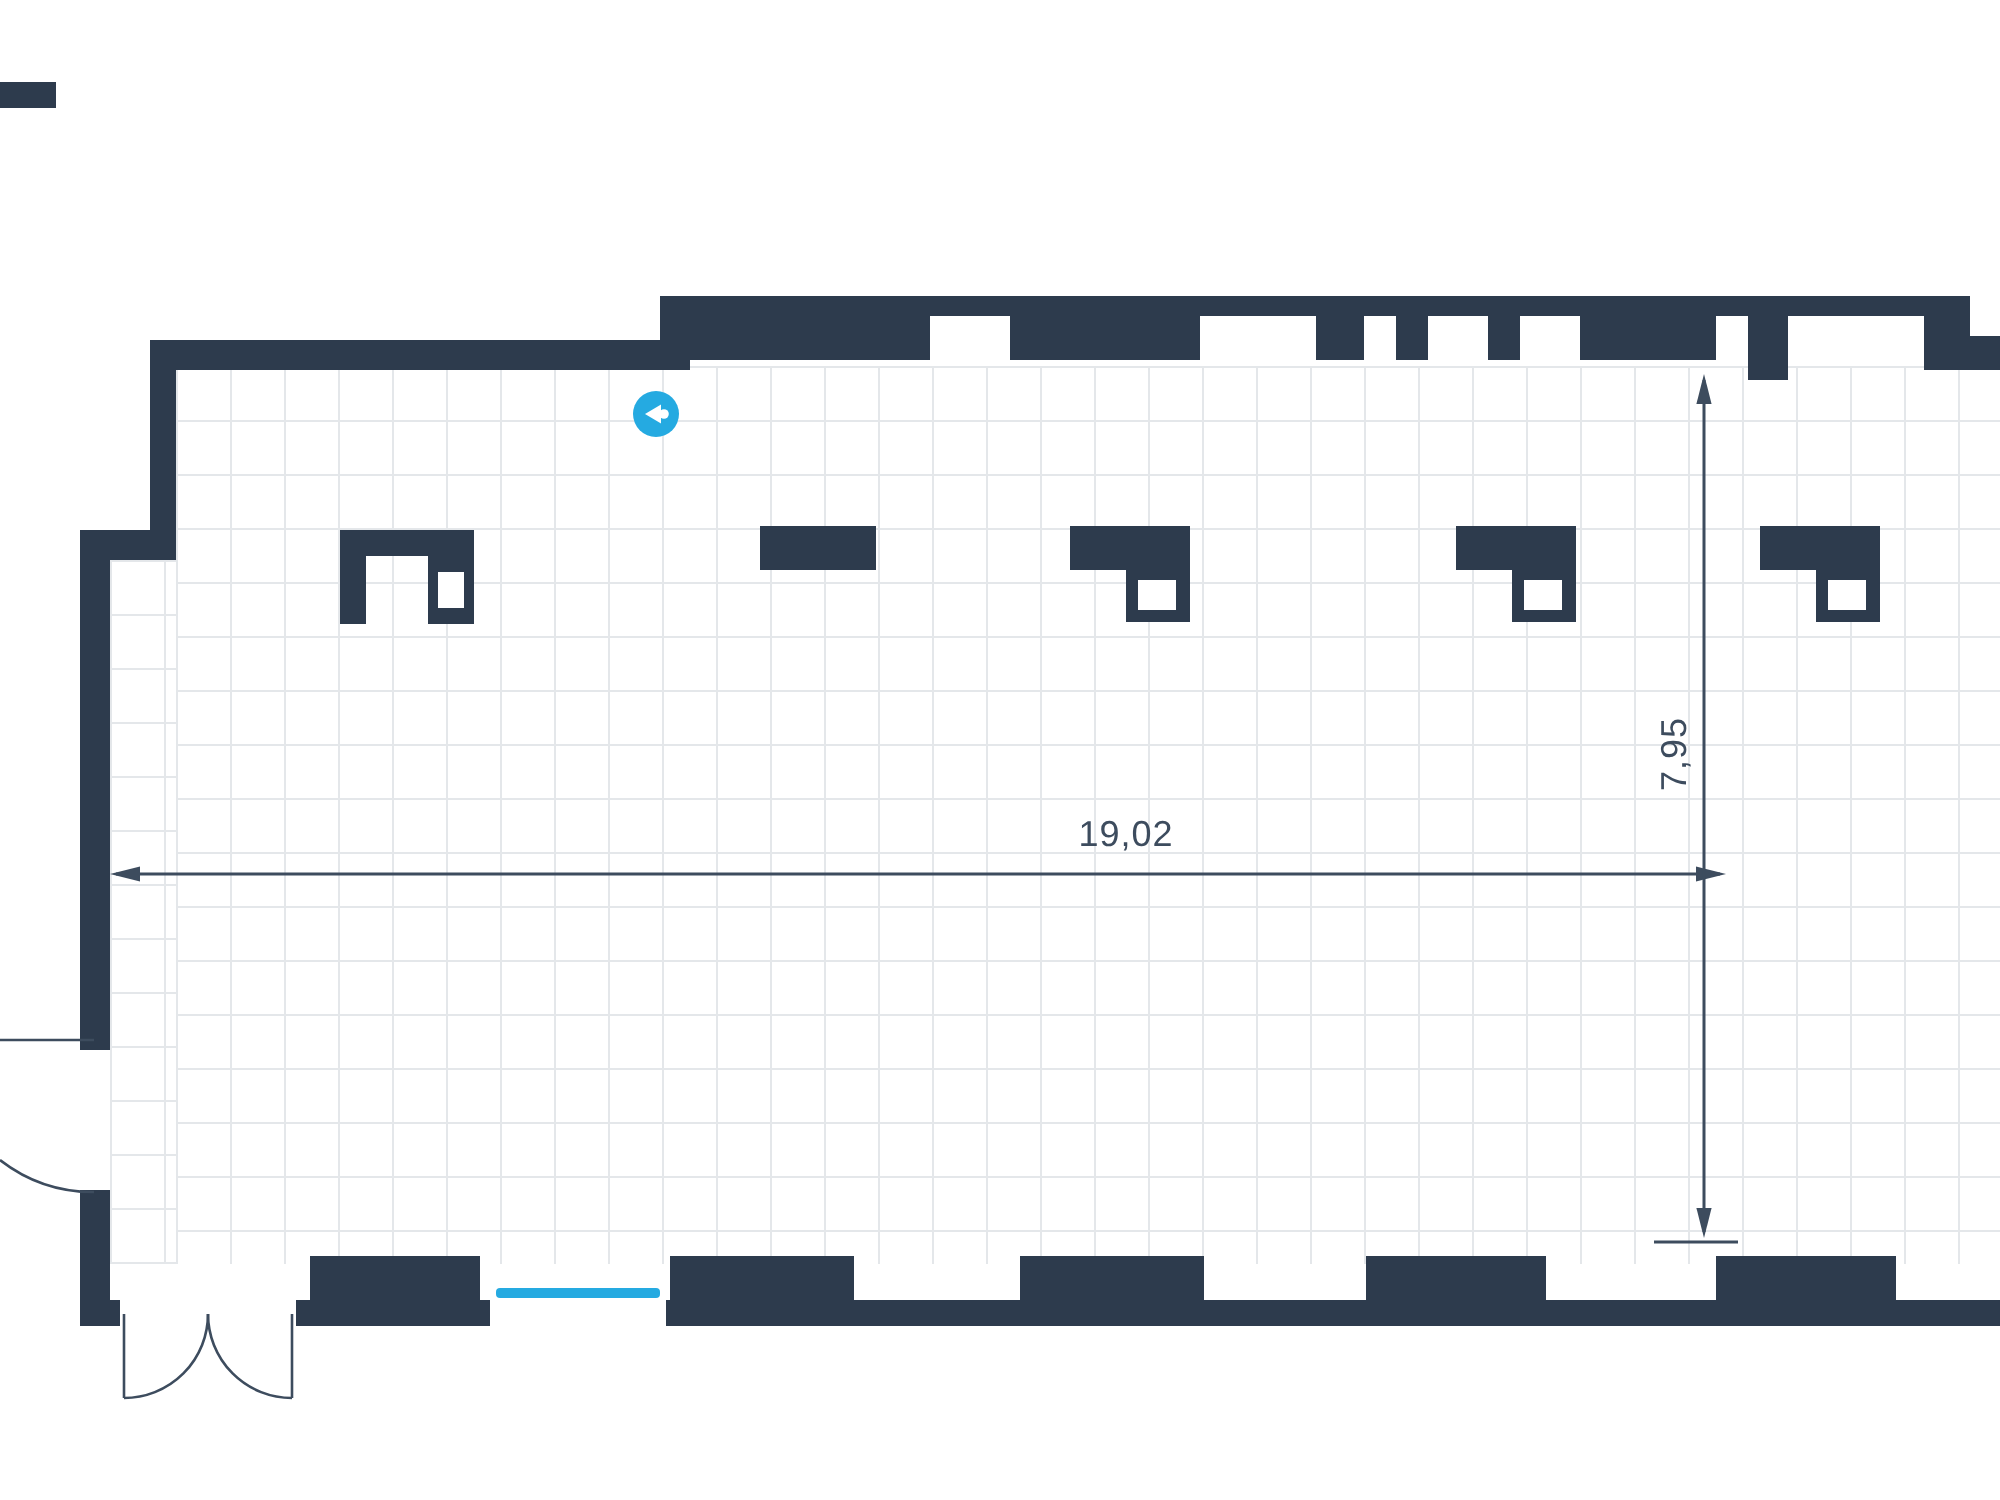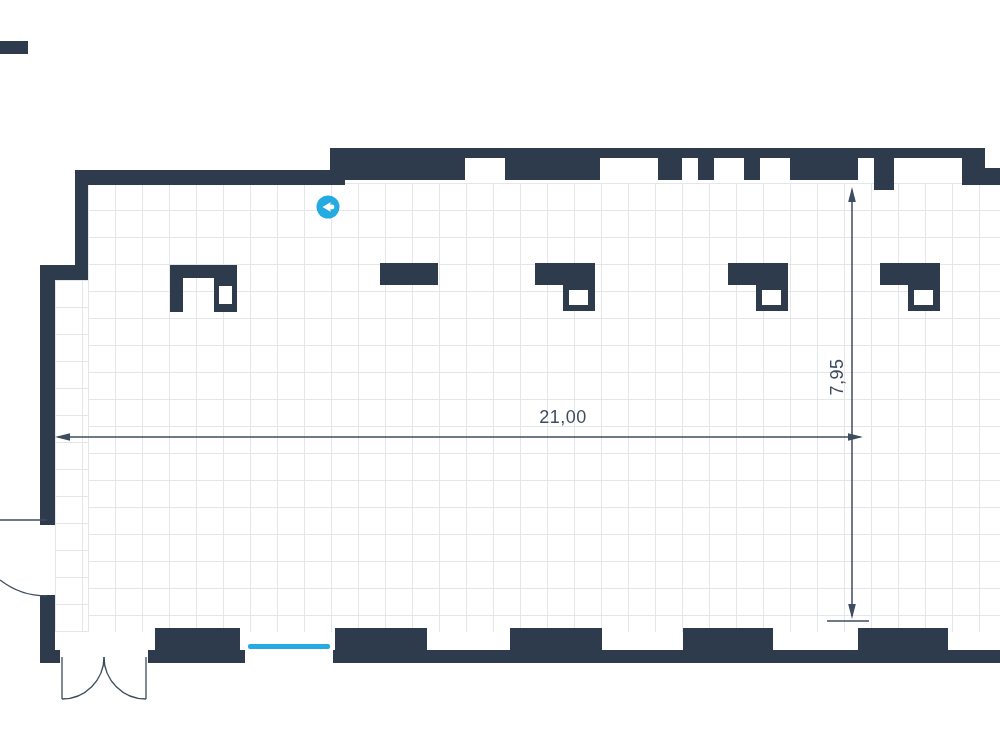--- a/index.html
+++ b/index.html
@@ -109,21 +109,21 @@
     <line x1="58" y1="437" x2="860" y2="437" class="dim"></line>
     <polygon points="55,437 70,433.2 70,440.8" class="head"></polygon>
     <polygon points="863,437 848,433.2 848,440.8" class="head"></polygon>
 
     <line x1="852" y1="190" x2="852" y2="616" class="dim"></line>
     <polygon points="852,187 848.2,202 855.8,202" class="head"></polygon>
     <polygon points="852,619 848.2,604 855.8,604" class="head"></polygon>
     <line x1="827" y1="621" x2="869" y2="621" class="dim"></line>
   </svg>
 
-  <div class="dim-label" style="left:518px;top:405px;width:90px;height:24px">21,00</div>
+  <div class="dim-label" style="left:518px;top:405px;width:90px;height:24px">19,02</div>
   <div class="dim-label vertical" style="left:817px;top:357px;width:40px;height:40px">7,95</div>
 
   <div class="marker" style="left:316px;top:195px;width:24px;height:24px">
     <svg width="24" height="24" viewBox="0 0 24 24">
       <circle cx="12" cy="12" r="11.5" fill="var(--accent)"></circle>
       <path d="M6.5 12 L14.5 7.2 L14.5 16.8 Z" fill="#ffffff"></path>
       <circle cx="16" cy="12" r="2.4" fill="#ffffff"></circle>
     </svg>
   </div>
 

